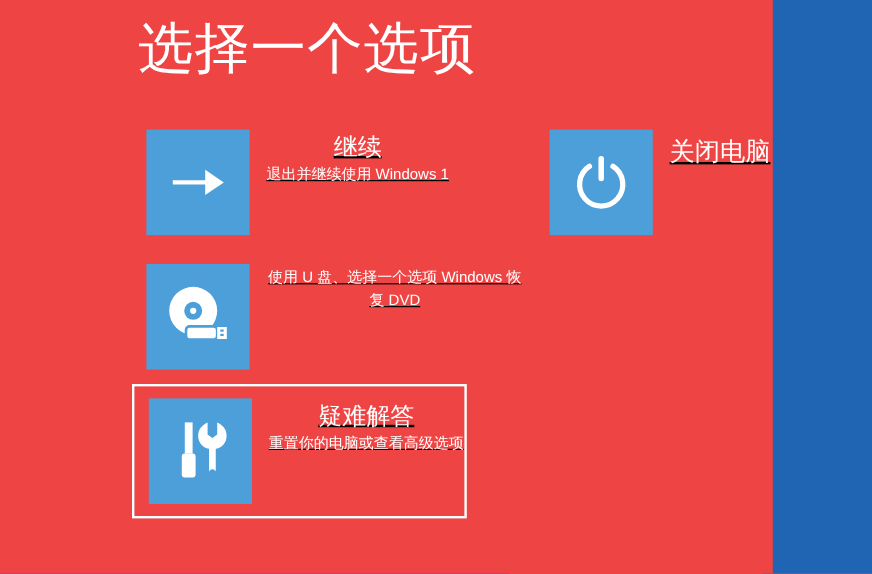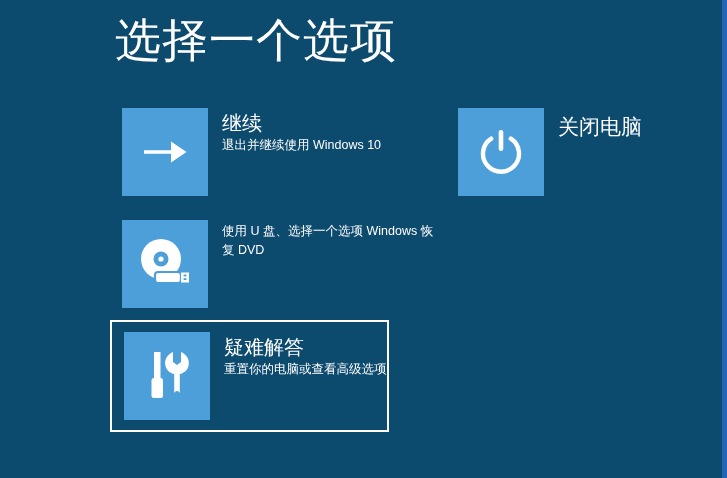--- a/index.html
+++ b/index.html
@@ -10,23 +10,24 @@
     width: 727px;
     height: 478px;
     overflow: hidden;
     background: #2064b4;
     font-family: "Liberation Sans", "DejaVu Sans", sans-serif;
     -webkit-font-smoothing: antialiased;
   }
 
   #screen {
     position: relative;
-    width: 722px;
+    width: 644px;
     height: 478px;
-    background: #0c4a6e;
+    background: #ef4444;
+    text-align: center;
   }
 
   
   .page-title {
     position: absolute;
     left: 115px;
     top: 8px;
     font-size: 46px;
     font-weight: 300;
     line-height: 64px;
@@ -34,20 +35,21 @@
     letter-spacing: 1px;
     white-space: nowrap;
   }
 
   
   .option-row {
     position: absolute;
     display: flex;
     align-items: flex-start;
     box-sizing: border-box;
+    text-decoration: underline;
   }
 
   .option-row.focused {
     border: 2px solid #ffffff;
     padding: 10px 0 10px 12px;
   }
 
   .tile {
     width: 86px;
     height: 88px;
@@ -112,21 +114,21 @@
   <div class="option-row" id="row-continue">
     <div class="tile">
       <span>
         <svg width="48" height="38" viewBox="0 0 48 38" aria-hidden="true">
           <path d="M3 17.2 H30 V8.5 L45.5 19 L30 29.5 V20.8 H3 Z" fill="#ffffff"></path>
         </svg>
       </span>
     </div>
     <div class="option-text">
       <div class="option-heading">继续</div>
-      <div class="option-sub">退出并继续使用 Windows 10</div>
+      <div class="option-sub">退出并继续使用 Windows 1</div>
     </div>
   </div>
 
   <div class="option-row" id="row-device">
     <div class="tile">
       <span>
         <svg width="58" height="54" viewBox="0 0 58 54" aria-hidden="true">
           <circle cx="25" cy="22" r="20" fill="#ffffff"></circle>
           <circle cx="25" cy="22" r="7.5" fill="#4d9fda"></circle>
           <circle cx="25" cy="22" r="2.6" fill="#ffffff"></circle>

